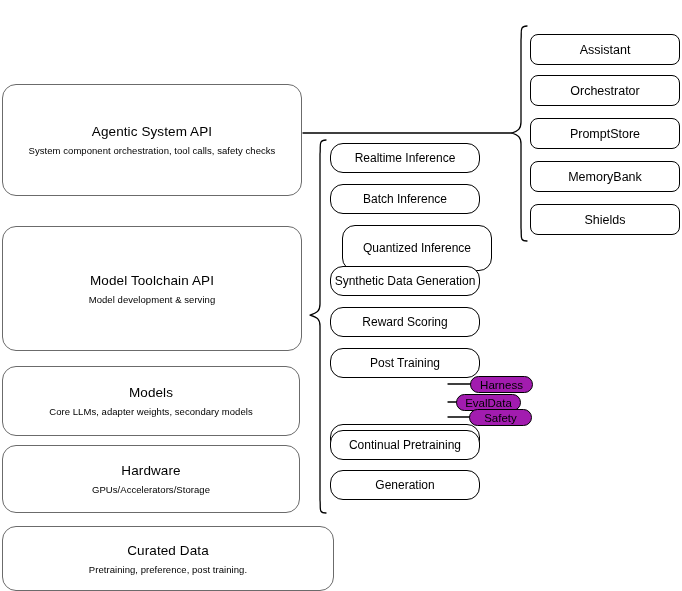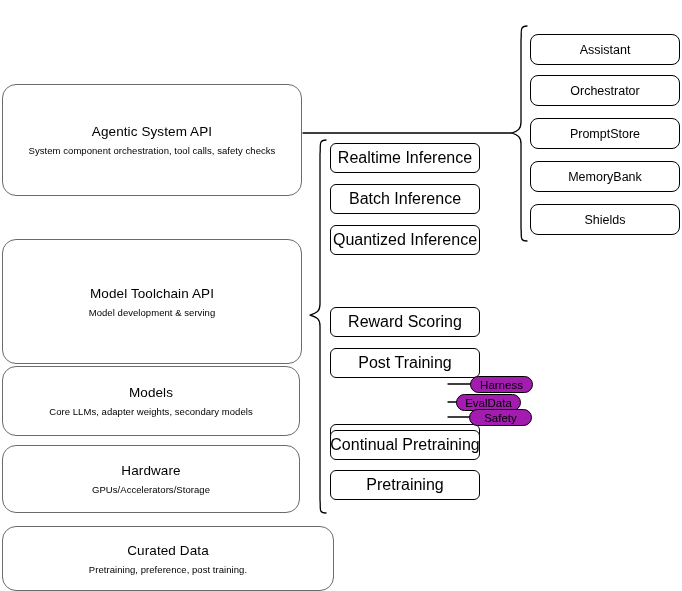--- a/index.html
+++ b/index.html
@@ -44,26 +44,26 @@
     color: #000;
     margin-top: 4px;
     letter-spacing: .05px;
   }
 
   
   .node-box {
     position: absolute;
     box-sizing: border-box;
     border: 1.6px solid #000000;
-    border-radius: 6px;
+    border-radius: 13px;
     background: #ffffff;
     display: flex;
     align-items: center;
     justify-content: center;
-    font-size: 16px;
+    font-size: 12px;
     line-height: 14px;
     color: #000;
     white-space: nowrap;
   }
   .node-box.right {
     border-width: 1.4px;
     border-radius: 8px;
     font-size: 12.5px;
   }
 
@@ -129,21 +129,21 @@
     <path d="M 448 402 L 470 402"></path>
     <path d="M 448 417 L 471 417"></path>
   </svg>
 
 
   <div class="layer-box" style="left:2px; top:84px; width:300px; height:112px;">
     <div class="layer-title">Agentic System API</div>
     <div class="layer-sub">System component orchestration, tool calls, safety checks</div>
   </div>
 
-  <div class="layer-box" style="left:2px; top:226px; width:300px; height:125px;margin-top:13px;">
+  <div class="layer-box" style="left:2px; top:226px; width:300px; height:125px;">
     <div class="layer-title">Model Toolchain API</div>
     <div class="layer-sub">Model development &amp; serving</div>
   </div>
 
   <div class="layer-box" style="left:2px; top:366px; width:298px; height:70px;">
     <div class="layer-title">Models</div>
     <div class="layer-sub">Core LLMs, adapter weights, secondary models</div>
   </div>
 
   <div class="layer-box" style="left:2px; top:445px; width:298px; height:68px;">
@@ -153,32 +153,33 @@
 
   <div class="layer-box" style="left:2px; top:526px; width:332px; height:65px;">
     <div class="layer-title">Curated Data</div>
     <div class="layer-sub">Pretraining, preference, post training.</div>
   </div>
 
   <div class="node-box" style="left:330px; top:143px; width:150px; height:30px;">Realtime Inference</div>
 
   <div class="node-box" style="left:330px; top:184px; width:150px; height:30px;">Batch Inference</div>
 
-  <div class="node-box" style="left:330px; top:225px; width:150px; height:30px;">Quantized Inference</div>
+  <div class="node-box" style="left:342px; top:225px; width:150px; height:46px;">Quantized Inference</div>
 
+  <div class="node-box" style="left:330px; top:266px; width:150px; height:30px;">Synthetic Data Generation</div>
 
   <div class="node-box" style="left:330px; top:307px; width:150px; height:30px;">Reward Scoring</div>
 
   <div class="node-box" style="left:330px; top:348px; width:150px; height:30px;">Post Training</div>
 
   <div class="node-box" style="left:330px; top:389px; width:150px; height:30px;margin-top:35px;">Evals</div>
 
   <div class="node-box" style="left:330px; top:430px; width:150px; height:30px;">Continual Pretraining</div>
 
-  <div class="node-box" style="left:330px; top:470px; width:150px; height:30px;">Pretraining</div>
+  <div class="node-box" style="left:330px; top:470px; width:150px; height:30px;">Generation</div>
 
   <div class="sub-pill" style="left:470px; top:376px; width:63px; height:17px;">Harness</div>
 
   <div class="sub-pill" style="left:456px; top:394px; width:65px; height:17px;">EvalData</div>
 
   <div class="sub-pill" style="left:469px; top:409px; width:63px; height:17px;">Safety</div>
 
   <div class="node-box right" style="left:530px; top:34px; width:150px; height:31px;">Assistant</div>
 
   <div class="node-box right" style="left:530px; top:75px; width:150px; height:31px;text-align:center;">Orchestrator</div>

